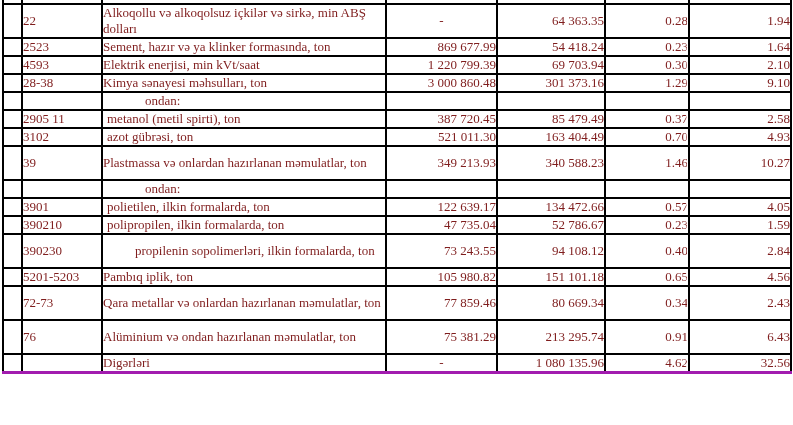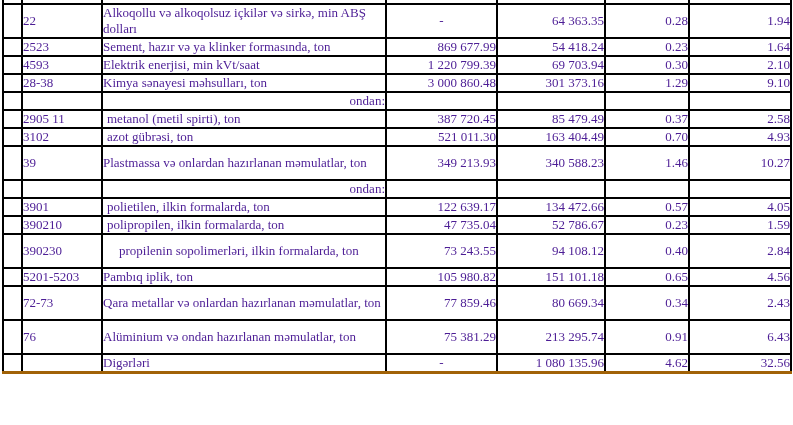--- a/index.html
+++ b/index.html
@@ -9,59 +9,59 @@
     width: 793px;
     height: 425px;
     overflow: hidden;
   }
   .page {
     width: 793px;
     height: 425px;
     position: relative;
     font-family: "Liberation Serif", "DejaVu Serif", serif;
     font-size: 13px;
-    color: #4c1d95;
+    color: #7f1d1d;
   }
   table.doc-table {
     border-collapse: collapse;
     table-layout: fixed;
     position: absolute;
     left: 2px;
     top: 0;
     width: 789px;
   }
   table.doc-table td {
     border: 2px solid #000000;
     vertical-align: middle;
     padding: 0;
     line-height: 16px;
     overflow: hidden;
     word-wrap: break-word;
   }
   
-  table.doc-table tr:last-child td { border-bottom: 3px solid #a16207; }
+  table.doc-table tr:last-child td { border-bottom: 3px solid #a21caf; }
   
   tr.partial td { border-top: none; height: 3px; line-height: 0; padding: 0; }
 
   
   tr.hA { height: 34px; }  
   tr.hB { height: 17px; }  
   tr.hC { height: 16px; }  
   tr.hD { height: 15px; }  
 
   
   td.c-code { padding-left: 5px; text-align: left; }
   td.c-name { padding-left: 5px; padding-right: 2px; text-align: left; }
   td.c-name.ind1 { padding-left: 4px; }
-  td.c-name.ind2 { padding-left: 16px; }
-  td.c-name.ondan { padding-left: 42px; text-align: right; }
+  td.c-name.ind2 { padding-left: 32px; }
+  td.c-name.ondan { padding-left: 42px; }
   td.num { text-align: right; }
   td.n-qty   { padding-right: 6px; }
   td.n-val   { padding-right: 9px; }
-  td.n-sh1   { padding-right: 9px; }
+  td.n-sh1   { padding-right: 9px; border-radius: 14px; }
   td.n-sh2   { padding-right: 8px; }
   td.num.dash { text-align: center; padding-right: 0; }
 </style>
 </head>
 <body>
 
 <div class="page">
   <table class="doc-table">
     <colgroup>
       <col style="width:19px">

